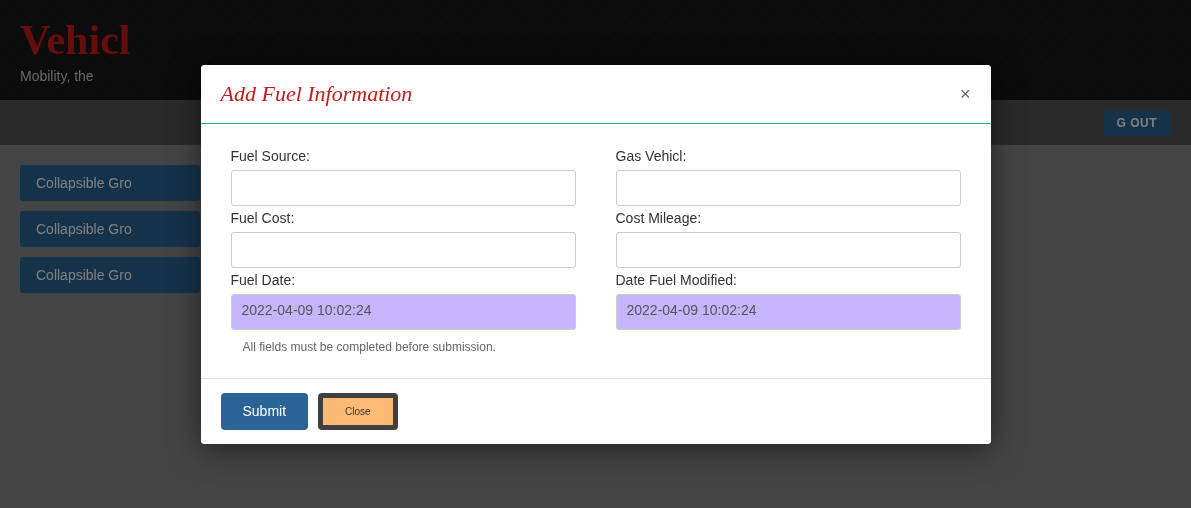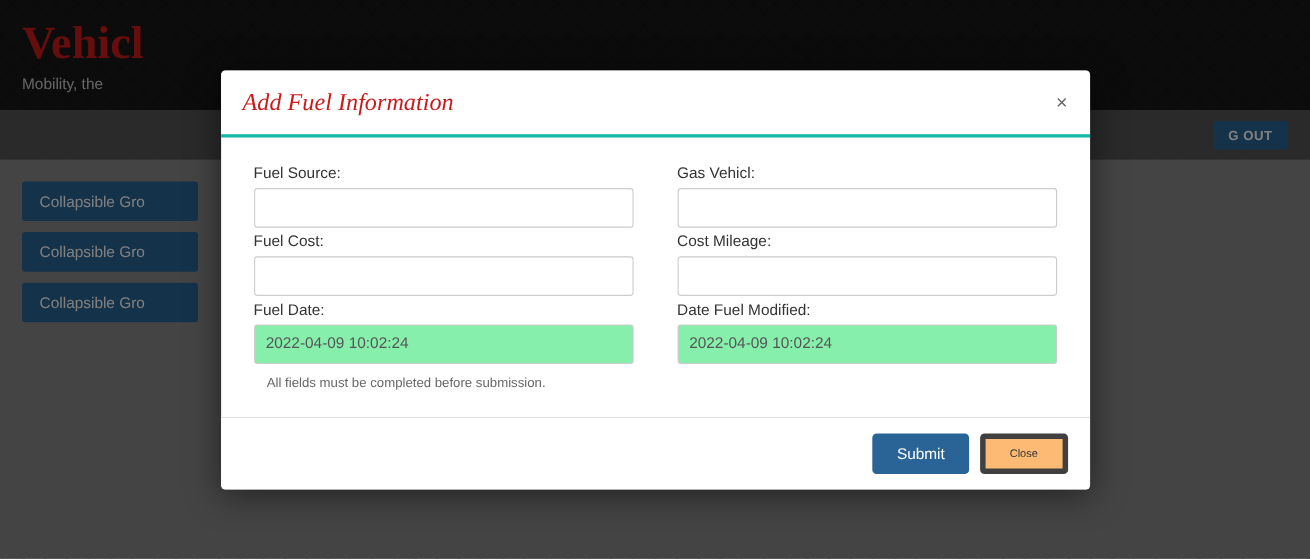--- a/index.html
+++ b/index.html
@@ -112,21 +112,21 @@
 
     .collapsible-btn {
       background-color: #2a6496;
       color: white;
       border: none;
       padding: 10px 16px;
       font-size: 14px;
       cursor: pointer;
       border-radius: 3px;
       text-align: left;
-      width: 160px;
+      width: 180px;
     }
 
     
     .modal-overlay {
       position: absolute;
       inset: 0;
       background-color: rgba(0, 0, 0, 0.5);
       z-index: 10;
       display: flex;
       align-items: center;
@@ -139,21 +139,21 @@
       width: 790px;
       max-height: 520px;
       box-shadow: 0 5px 30px rgba(0,0,0,0.5);
       display: flex;
       flex-direction: column;
       overflow: hidden;
     }
 
     .modal-header {
       padding: 16px 20px;
-      border-bottom: 3px solid #14b8a6;
+      border-bottom: 1px solid #14b8a6;
       display: flex;
       align-items: center;
       justify-content: space-between;
       background: white;
     }
 
     .modal-title {
       font-family: 'Times New Roman', serif;
       font-style: italic;
       color: #cc1a1a;
@@ -197,41 +197,40 @@
       border: 1px solid #ccc;
       border-radius: 3px;
       padding: 7px 10px;
       font-size: 14px;
       color: #333;
       outline: none;
       height: 36px;
     }
 
     .form-input-readonly {
-      background-color: #86efac;
+      background-color: #c4b5fd;
       color: #555;
       border: 1px solid #ccc;
       border-radius: 3px;
       padding: 7px 10px;
       font-size: 14px;
       height: 36px;
     }
 
     .helper-text {
       font-size: 12px;
       color: #666;
       margin-top: 4px;
       margin-left: 12px;
     }
 
     .modal-footer {
       padding: 14px 20px;
       border-top: 1px solid #e0e0e0;
       display: flex;
-      justify-content: flex-end;
       gap: 10px;
       background: white;
     }
 
     .btn-submit {
       background-color: #2a6496;
       color: white;
       border: none;
       padding: 8px 22px;
       font-size: 14px;

